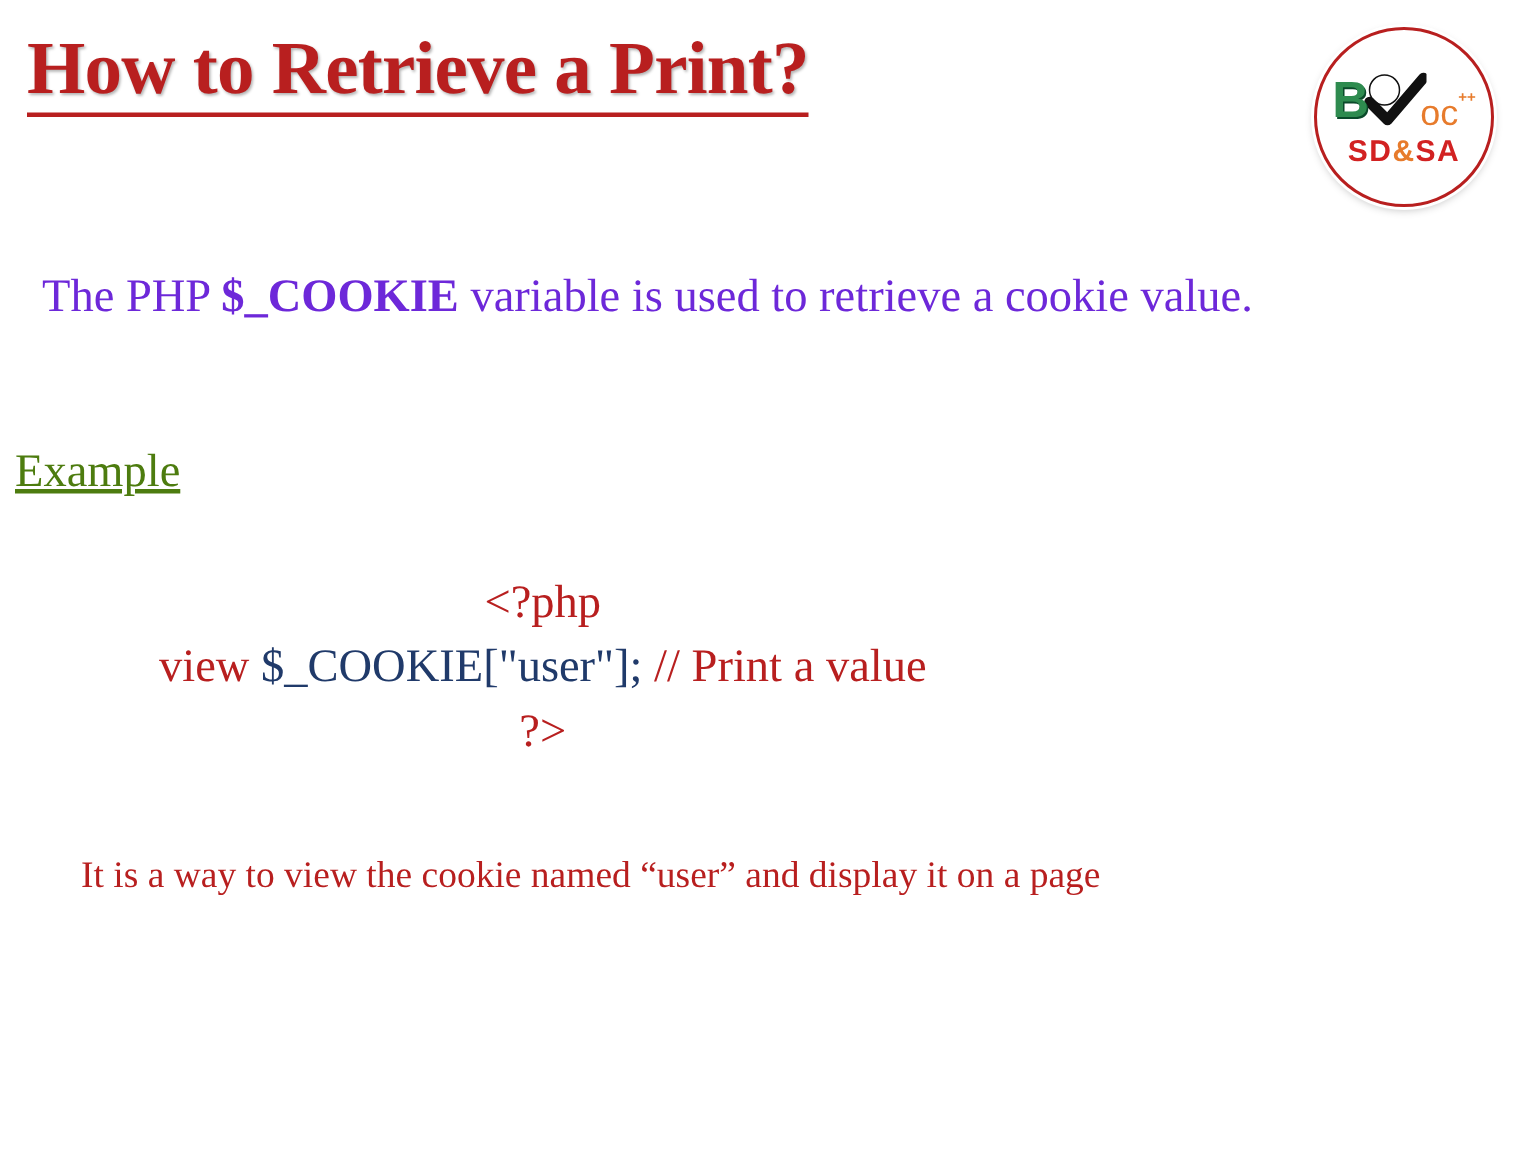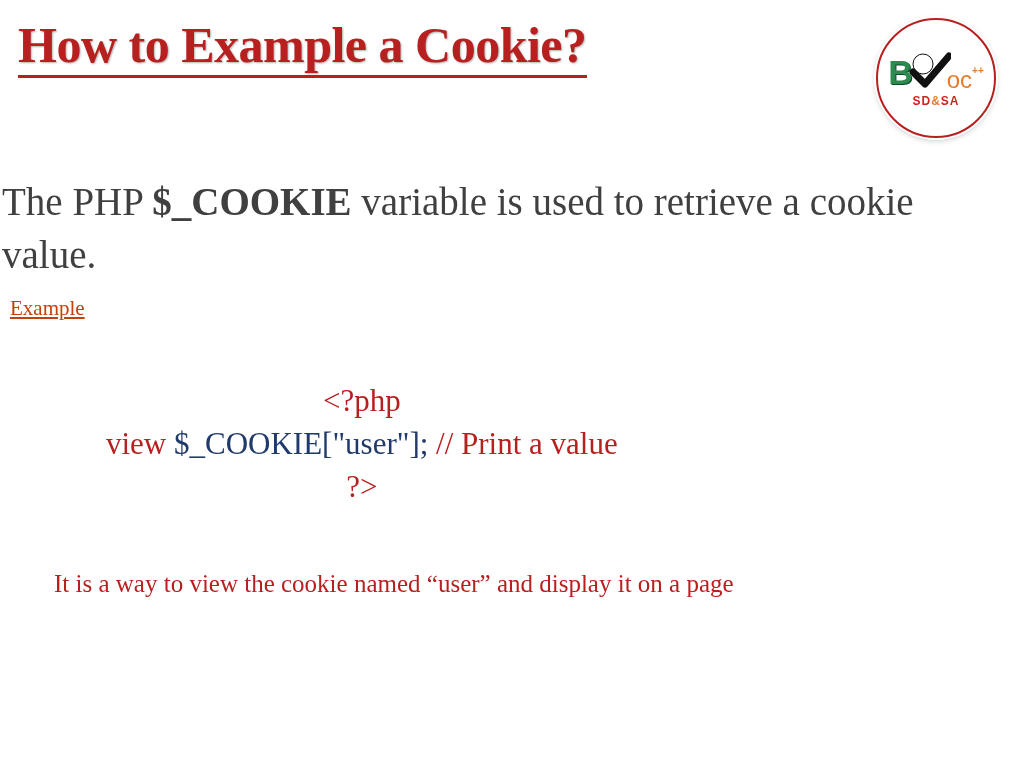--- a/index.html
+++ b/index.html
@@ -77,45 +77,45 @@
     font-family: Arial, sans-serif;
     font-weight: 900;
     font-size: 10px;
     color: #e77b2c;
     position: relative;
     top: -2px;
   }
   .logo-bottom {
     font-family: Arial, sans-serif;
     font-weight: 900;
-    font-size: 12px;
+    font-size: 20px;
     letter-spacing: 1px;
     margin-top: -2px;
   }
   .logo-sd { color: #d22222; }
   .logo-amp { color: #e77b2c; }
   .logo-sa { color: #d22222; }
   .intro {
     position: absolute;
     top: 176px;
-    left: 2px;
+    left: 28px;
     right: 40px;
-    font-size: 39px;
-    color: #404040;
+    font-size: 31px;
+    color: #6d28d9;
     line-height: 1.35;
   }
   .intro .cookievar {
     font-weight: bold;
   }
   .example-label {
     position: absolute;
     top: 296px;
     left: 10px;
-    font-size: 21px;
-    color: #c2410c;
+    font-size: 31px;
+    color: #4d7c0f;
     text-decoration: underline;
   }
   .code-block {
     position: absolute;
     top: 380px;
     left: 106px;
     font-size: 31px;
     line-height: 1.38;
     color: #b81f1f;
     text-align: center;
@@ -126,21 +126,21 @@
     top: 570px;
     left: 22px;
     font-size: 25px;
     color: #b81f1f;
     margin-left: 32px;
   }
 </style>
 </head>
 <body>
 
-<div class="title">How to Example  a Cookie?</div>
+<div class="title">How to Retrieve  a Print?</div>
 
 <div class="logo">
   <div class="logo-top">
     <span class="logo-b">B</span>
     <span class="logo-check">
       <svg viewBox="0 0 44 44" width="44" height="44">
         <circle cx="16" cy="14" r="10" fill="#ffffff" stroke="#111" stroke-width="1"></circle>
         <path d="M6 22 L18 34 L42 6" fill="none" stroke="#111" stroke-width="7" stroke-linecap="round" stroke-linejoin="round"></path>
       </svg>
     </span>

